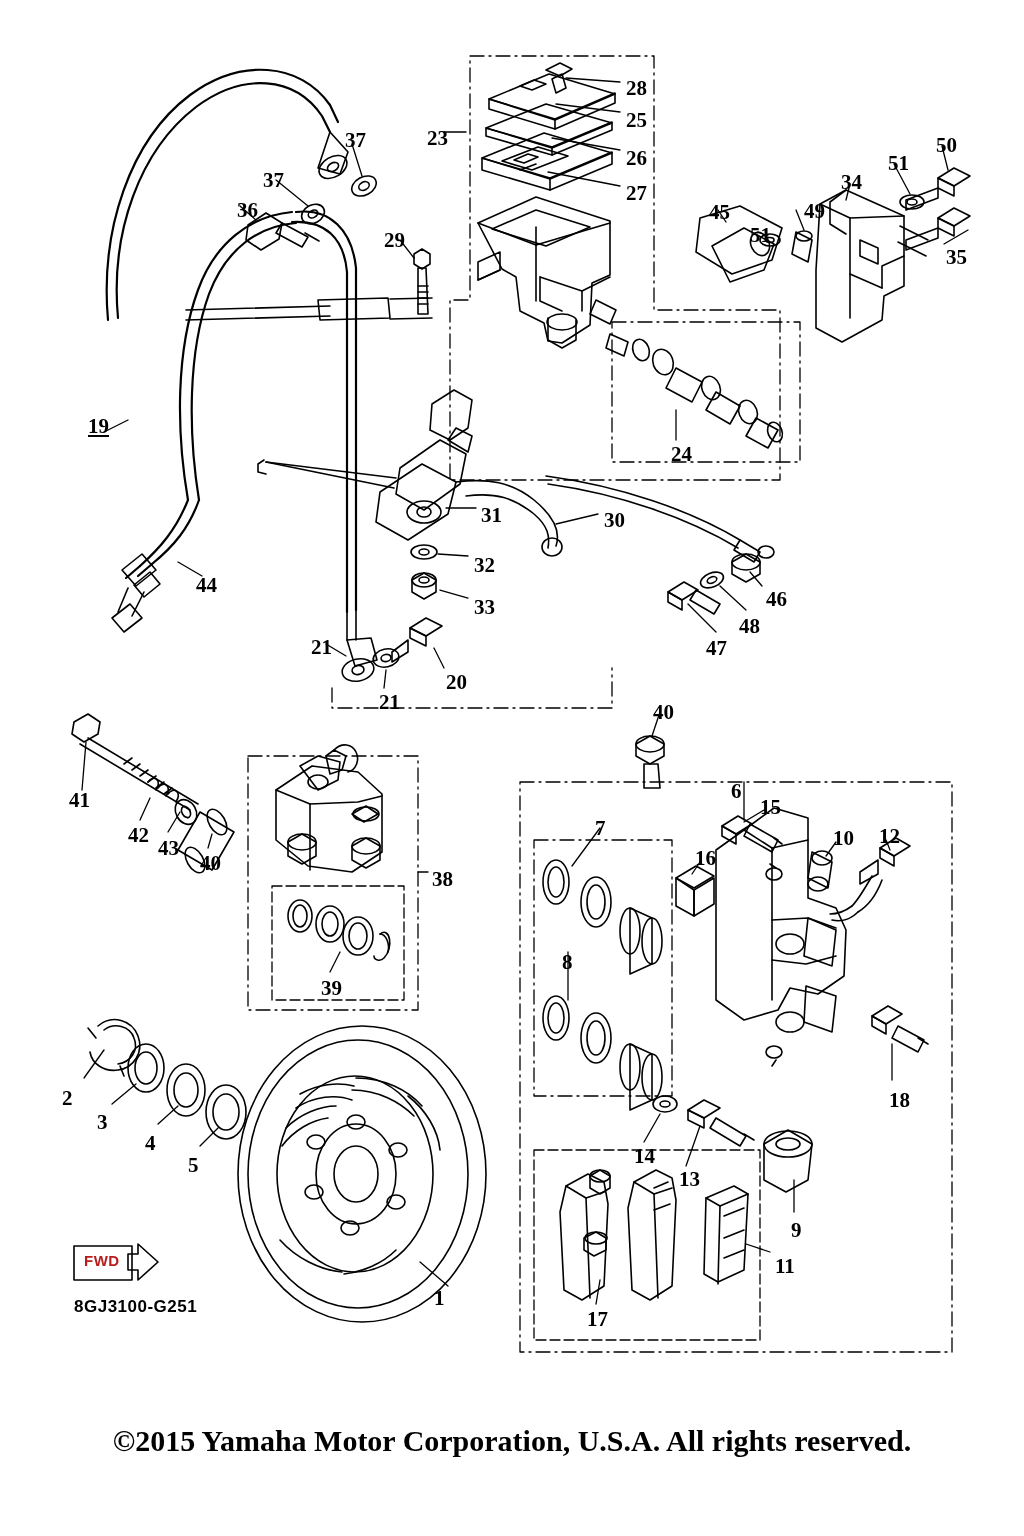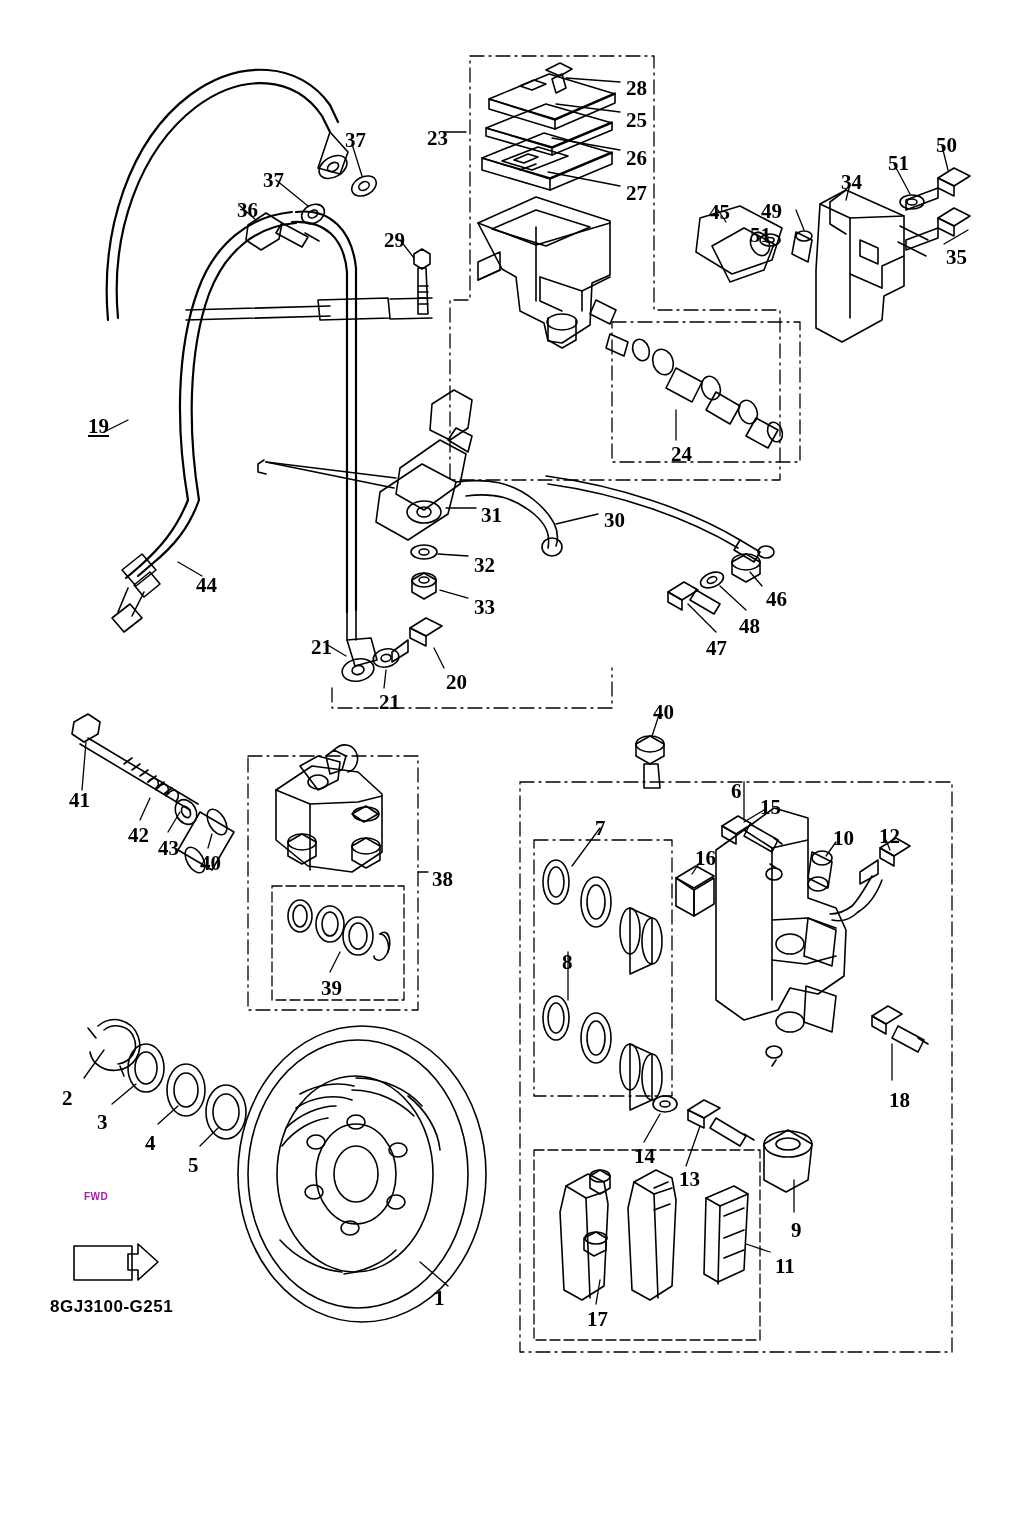--- a/index.html
+++ b/index.html
@@ -30,21 +30,21 @@
     position: absolute;
     font-family: "Liberation Serif", serif;
     font-size: 21px;
     font-weight: bold;
     color: #000;
     white-space: nowrap;
     line-height: 1;
   }
   .part-code {
     position: absolute;
-    left: 50px;
+    left: 74px;
     top: 1297px;
     font-family: "Liberation Sans", sans-serif;
     font-size: 17px;
     font-weight: bold;
     letter-spacing: 0.5px;
     color: #000;
     white-space: nowrap;
   }
   .copyright {
     position: absolute;
@@ -54,26 +54,26 @@
     text-align: center;
     font-family: "Liberation Serif", serif;
     font-size: 30px;
     font-weight: bold;
     color: #000;
     white-space: nowrap;
   }
   .fwd-label {
     position: absolute;
     left: 84px;
-    top: 1191px;
+    top: 1252px;
     font-family: "Liberation Sans", sans-serif;
-    font-size: 10px;
+    font-size: 15px;
     font-weight: bold;
     letter-spacing: 0.5px;
-    color: #a21caf;
+    color: #b91c1c;
   }
 </style>
 </head>
 <body>
 
 <div id="diagram-root">
 
   <svg class="art" viewBox="0 0 1024 1536">
     <g fill="none" stroke="#000" stroke-width="1.6" stroke-linecap="round" stroke-linejoin="round">
 
@@ -620,21 +620,22 @@
   <div class="callout" style="left:321px; top:978px;">39</div>
   <div class="callout" style="left:200px; top:853px;">40</div>
   <div class="callout" style="left:69px;  top:790px;">41</div>
   <div class="callout" style="left:128px; top:825px;">42</div>
   <div class="callout" style="left:158px; top:838px;">43</div>
   <div class="callout" style="left:196px; top:575px;">44</div>
   <div class="callout" style="left:709px; top:202px;">45</div>
   <div class="callout" style="left:766px; top:589px;">46</div>
   <div class="callout" style="left:706px; top:638px;">47</div>
   <div class="callout" style="left:739px; top:616px;">48</div>
-  <div class="callout" style="left:761px; top:201px;">49</div>
+  <div class="callout" style="left:804px; top:201px;">49</div>
   <div class="callout" style="left:936px; top:135px;">50</div>
   <div class="callout" style="left:888px; top:153px;">51</div>
   <div class="callout" style="left:750px; top:225px;">51</div>
 
   <div class="fwd-label">FWD</div>
   <div class="part-code">8GJ3100-G251</div>
+  <div class="copyright">©2015 Yamaha Motor Corporation, U.S.A. All rights reserved.</div>
 
 </div>
 
 </body></html>

